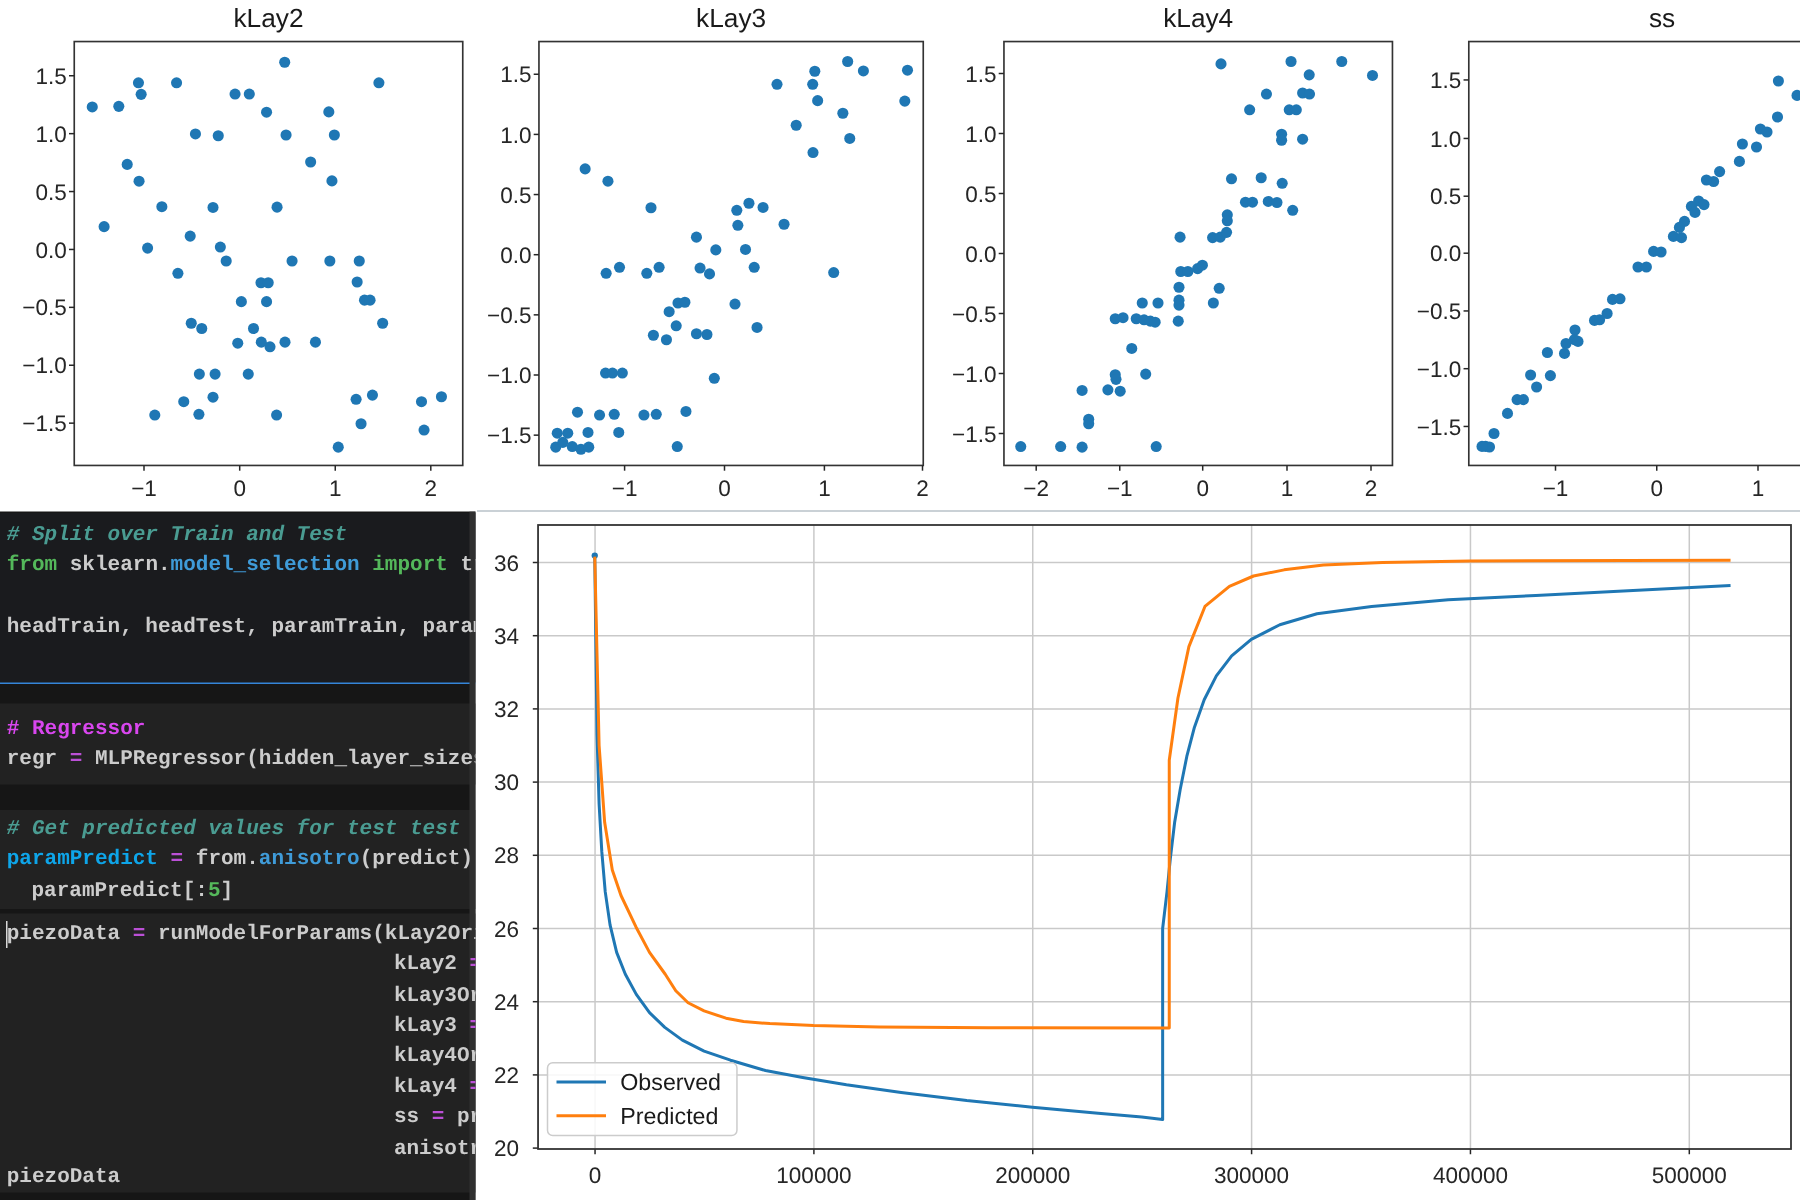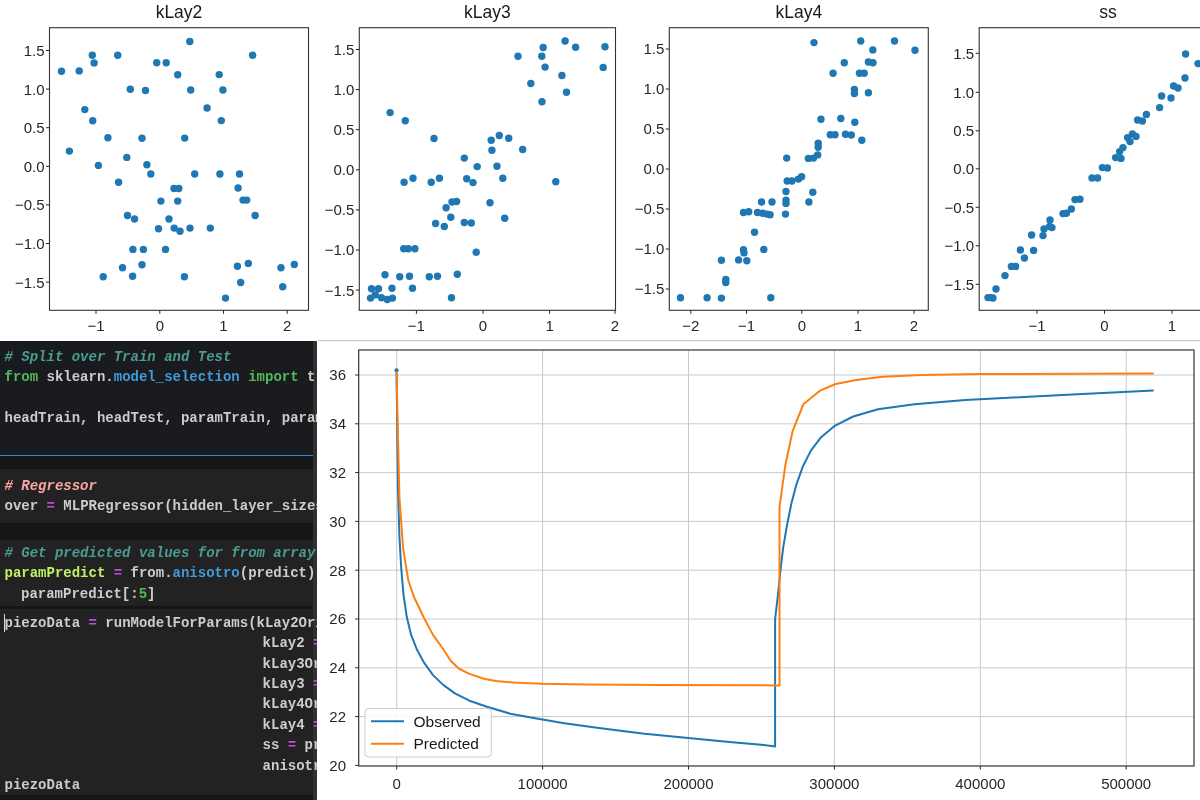--- a/index.html
+++ b/index.html
@@ -398,24 +398,24 @@
   <div style="position:absolute;left:0;top:113.5px;width:100%;height:1.8px;background:#3585d9"></div>
   <div style="position:absolute;left:0;top:127.5px;width:100%;height:54px;background:#222222"></div>
   <div style="position:absolute;left:0;top:199px;width:100%;height:66px;background:#222222"></div>
   <div style="position:absolute;left:0;top:268px;width:100%;height:186px;background:#222222"></div>
   <div style="position:absolute;left:312.6px;top:0;width:4.8px;height:459px;background:#303030"></div>
   <div style="position:absolute;left:4px;top:272.5px;width:1.4px;height:18px;background:#d8d8d8"></div>
   <div style="position:absolute;left:0;top:-341px;width:100%;height:636px;font-family:'Liberation Mono',monospace;font-size:14px;font-weight:700">
         <div style="position:absolute;left:4.5px;top:346.7px;height:20.4px;line-height:20.4px;white-space:pre"><span style="color:#4a9c92;font-style:italic"># Split over Train and Test</span></div>
         <div style="position:absolute;left:4.5px;top:367.1px;height:20.4px;line-height:20.4px;white-space:pre"><span style="color:#54b85b;font-weight:bold">from</span><span style="color:#cccccc"> sklearn.</span><span style="color:#3f9bd8">model_selection</span><span style="color:#cccccc"> </span><span style="color:#54b85b;font-weight:bold">import</span><span style="color:#cccccc"> train_test</span></div>
         <div style="position:absolute;left:4.5px;top:407.7px;height:20.4px;line-height:20.4px;white-space:pre"><span style="color:#cccccc">headTrain, headTest, paramTrain, paramT</span></div>
-        <div style="position:absolute;left:4.5px;top:475.8px;height:20.4px;line-height:20.4px;white-space:pre"><span style="color:#fca5a5;font-style:italic"># Regressor</span></div>
-        <div style="position:absolute;left:4.5px;top:496.2px;height:20.4px;line-height:20.4px;white-space:pre"><span style="color:#cccccc">over </span><span style="color:#bb50d6;font-weight:bold">=</span><span style="color:#cccccc"> MLPRegressor(hidden_layer_sizes</span></div>
-        <div style="position:absolute;left:4.5px;top:542.8px;height:20.4px;line-height:20.4px;white-space:pre"><span style="color:#4a9c92;font-style:italic"># Get predicted values for from array</span></div>
-        <div style="position:absolute;left:4.5px;top:563.2px;height:20.4px;line-height:20.4px;white-space:pre"><span style="color:#bef264">paramPredict </span><span style="color:#bb50d6;font-weight:bold">=</span><span style="color:#cccccc"> from.</span><span style="color:#3f9bd8">anisotro</span><span style="color:#cccccc">(predict)</span></div>
+        <div style="position:absolute;left:4.5px;top:475.8px;height:20.4px;line-height:20.4px;white-space:pre"><span style="color:#d946ef;"># Regressor</span></div>
+        <div style="position:absolute;left:4.5px;top:496.2px;height:20.4px;line-height:20.4px;white-space:pre"><span style="color:#cccccc">regr </span><span style="color:#bb50d6;font-weight:bold">=</span><span style="color:#cccccc"> MLPRegressor(hidden_layer_sizes</span></div>
+        <div style="position:absolute;left:4.5px;top:542.8px;height:20.4px;line-height:20.4px;white-space:pre"><span style="color:#4a9c92;font-style:italic"># Get predicted values for test test</span></div>
+        <div style="position:absolute;left:4.5px;top:563.2px;height:20.4px;line-height:20.4px;white-space:pre"><span style="color:#0ea5e9">paramPredict </span><span style="color:#bb50d6;font-weight:bold">=</span><span style="color:#cccccc"> from.</span><span style="color:#3f9bd8">anisotro</span><span style="color:#cccccc">(predict)</span></div>
         <div style="position:absolute;left:21px;top:583.6px;height:20.4px;line-height:20.4px;white-space:pre"><span style="color:#cccccc">paramPredict[:</span><span style="color:#55b85b">5</span><span style="color:#cccccc">]</span></div>
         <div style="position:absolute;left:4.5px;top:612.7px;height:20.4px;line-height:20.4px;white-space:pre"><span style="color:#cccccc">piezoData </span><span style="color:#bb50d6;font-weight:bold">=</span><span style="color:#cccccc"> runModelForParams(kLay2Orig</span></div>
         <div style="position:absolute;left:262.6px;top:633.1px;height:20.4px;line-height:20.4px;white-space:pre"><span style="color:#cccccc">kLay2 </span><span style="color:#bb50d6;font-weight:bold">=</span></div>
         <div style="position:absolute;left:262.6px;top:653.5px;height:20.4px;line-height:20.4px;white-space:pre"><span style="color:#cccccc">kLay3Orig</span></div>
         <div style="position:absolute;left:262.6px;top:673.9px;height:20.4px;line-height:20.4px;white-space:pre"><span style="color:#cccccc">kLay3 </span><span style="color:#bb50d6;font-weight:bold">=</span></div>
         <div style="position:absolute;left:262.6px;top:694.3px;height:20.4px;line-height:20.4px;white-space:pre"><span style="color:#cccccc">kLay4Orig</span></div>
         <div style="position:absolute;left:262.6px;top:714.7px;height:20.4px;line-height:20.4px;white-space:pre"><span style="color:#cccccc">kLay4 </span><span style="color:#bb50d6;font-weight:bold">=</span></div>
         <div style="position:absolute;left:262.6px;top:735.1px;height:20.4px;line-height:20.4px;white-space:pre"><span style="color:#cccccc">ss </span><span style="color:#bb50d6;font-weight:bold">=</span><span style="color:#cccccc"> pre</span></div>
         <div style="position:absolute;left:262.6px;top:755.5px;height:20.4px;line-height:20.4px;white-space:pre"><span style="color:#cccccc">anisotro</span></div>
         <div style="position:absolute;left:4.5px;top:775.2px;height:20.4px;line-height:20.4px;white-space:pre"><span style="color:#cccccc">piezoData</span></div>

